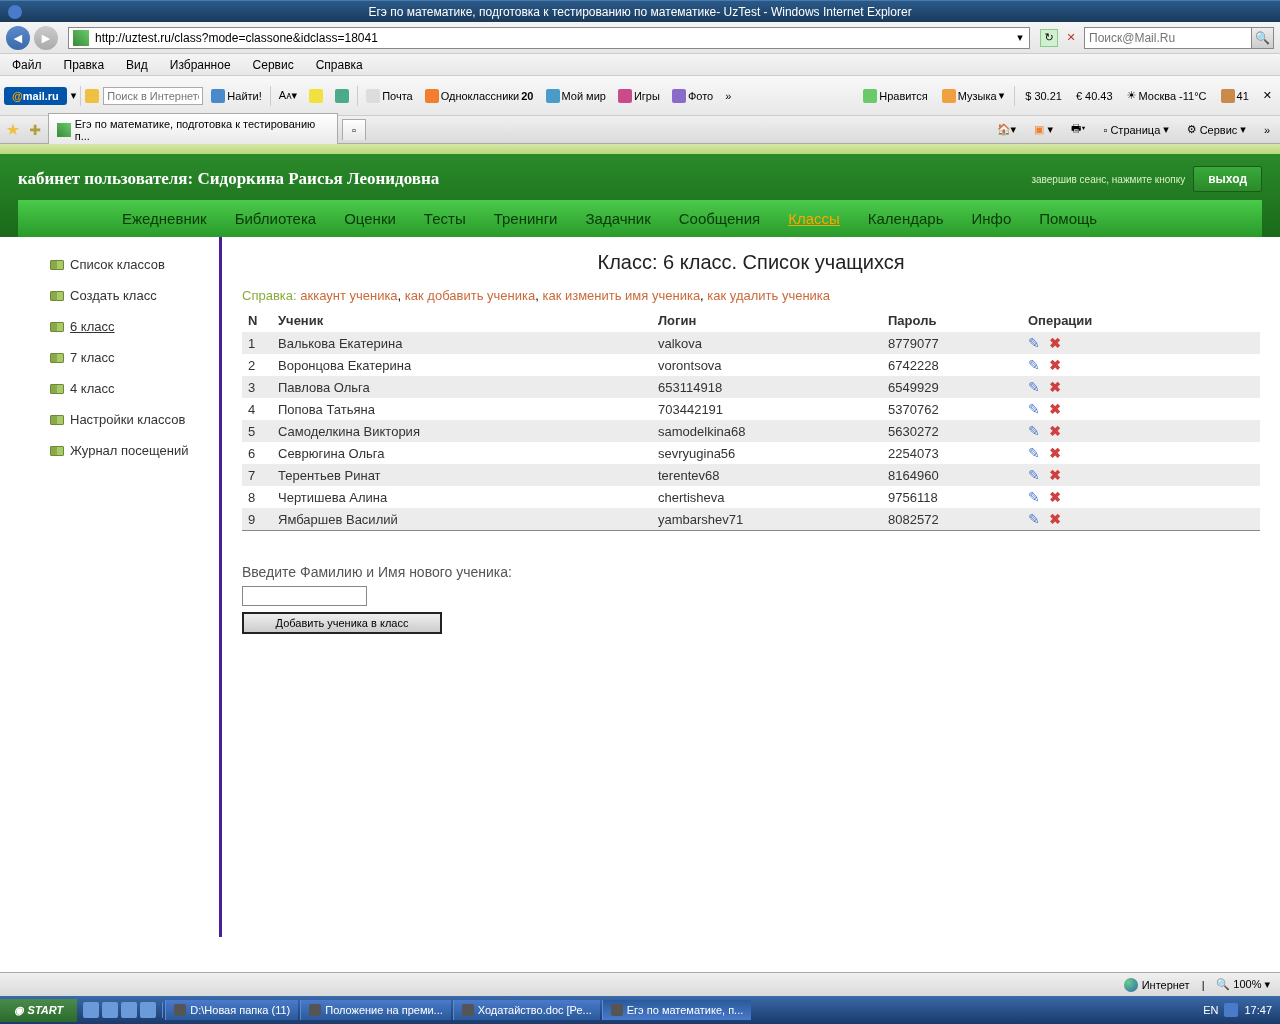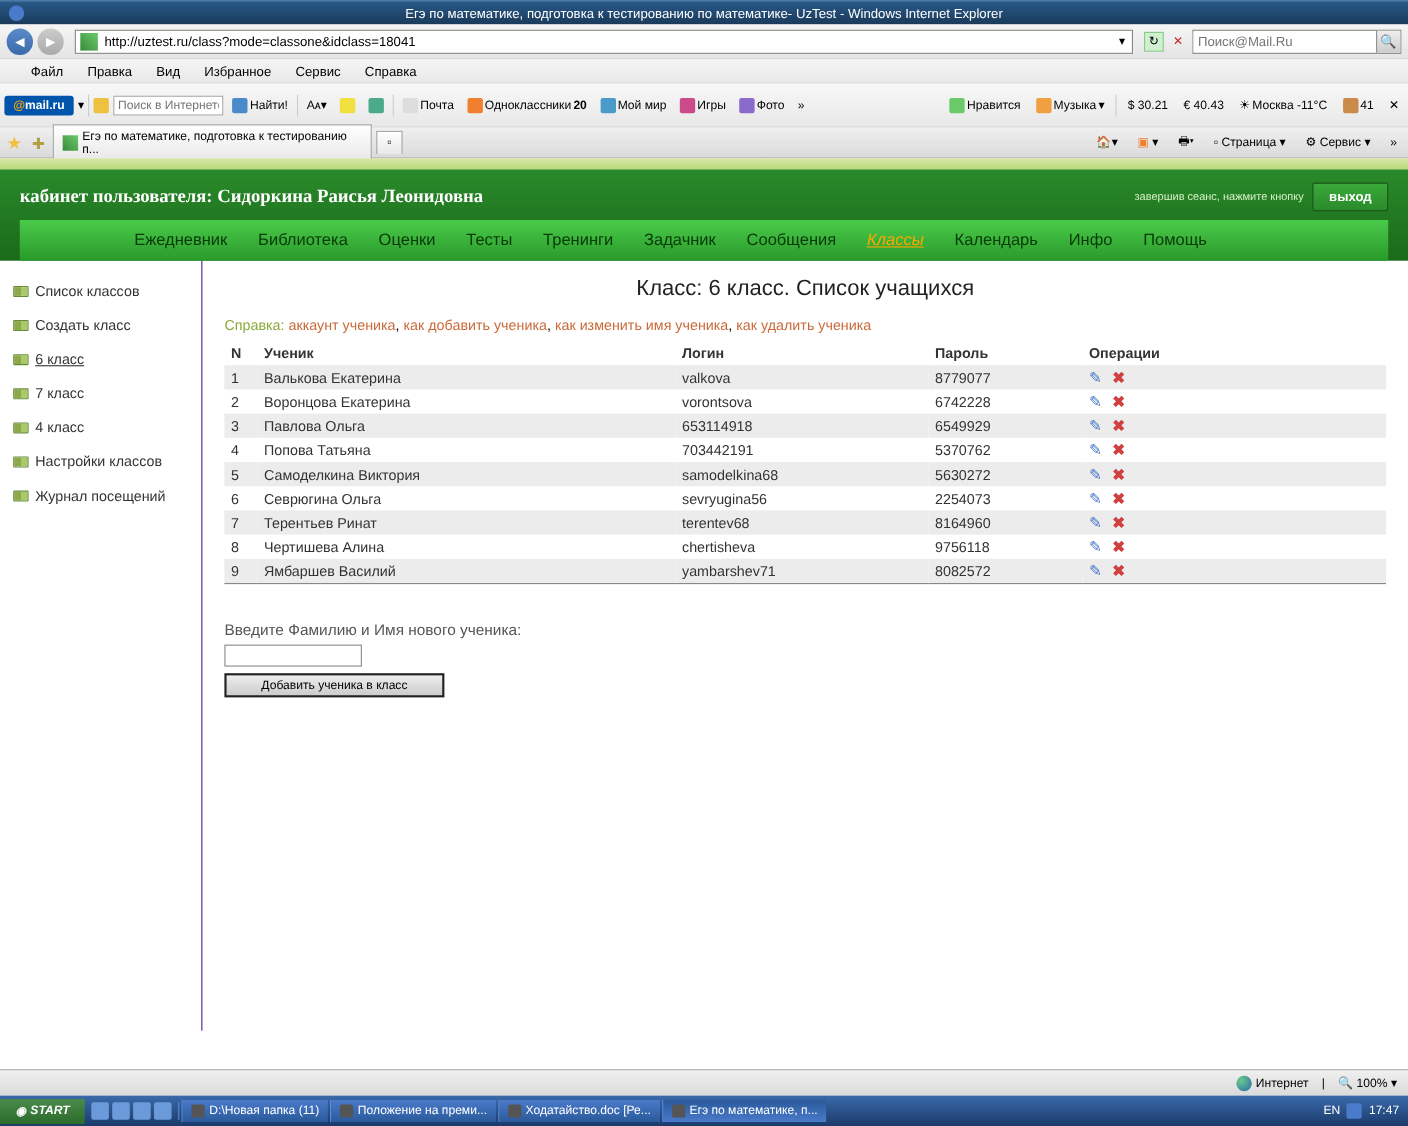--- a/index.html
+++ b/index.html
@@ -15,21 +15,21 @@
 .nav-btn.disabled { background: linear-gradient(to bottom, #ccc, #aaa); }
 .url-wrap { flex: 1; display: flex; align-items: center; background: #fff; border: 1px solid #888; height: 22px; margin: 0 6px; }
 .url-icon { width: 16px; height: 16px; background: linear-gradient(45deg, #3a8a3a, #6aca6a); margin: 0 4px; }
 .url-input { flex: 1; border: none; outline: none; font-size: 12px; padding: 2px; }
 .url-ctrl { width: 18px; height: 18px; display: flex; align-items: center; justify-content: center; cursor: pointer; font-size: 11px; }
 .search-wrap { width: 190px; display: flex; align-items: center; background: #fff; border: 1px solid #888; height: 22px; }
 .search-input { flex: 1; border: none; outline: none; font-size: 12px; padding: 2px 4px; color: #888; }
 .search-btn { width: 22px; height: 20px; background: linear-gradient(to bottom, #eee, #ccc); border-left: 1px solid #888; display: flex; align-items: center; justify-content: center; cursor: pointer; }
 
 
-.menubar { height: 22px; background: linear-gradient(to bottom, #f5f5f5, #e8e8e8); border-bottom: 1px solid #ccc; display: flex; align-items: center; padding: 0 18px; gap: 2px; }
+.menubar { height: 22px; background: linear-gradient(to bottom, #f5f5f5, #e8e8e8); border-bottom: 1px solid #ccc; display: flex; align-items: center; padding: 0 2px; gap: 2px; }
 .menu-item { padding: 3px 10px; cursor: pointer; font-size: 12px; }
 
 
 .mailbar { height: 40px; background: linear-gradient(to bottom, #f8f8f8, #e8e8e8); border-bottom: 1px solid #ccc; display: flex; align-items: center; padding: 0 4px; gap: 4px; font-size: 11px; }
 .mailru-logo { background: #0055aa; color: #fff; padding: 3px 8px; border-radius: 3px; font-weight: bold; font-size: 11px; }
 .mailru-logo .at { color: #ffa500; }
 .mailbar-search { width: 100px; height: 18px; border: 1px solid #aaa; padding: 1px 3px; font-size: 11px; }
 .mailbar-btn { padding: 2px 4px; cursor: pointer; display: flex; align-items: center; gap: 2px; }
 .mailbar-sep { width: 1px; height: 20px; background: #ccc; }
 .mini-icon { width: 14px; height: 14px; display: inline-block; border-radius: 2px; }
@@ -48,25 +48,25 @@
 .page { position: relative; }
 .green-band-top { height: 10px; background: linear-gradient(to bottom, #d8e8a8, #b8d878); }
 .green-header { background: linear-gradient(to bottom, #2a8a2a, #1a6a1a); padding: 12px 18px 0 18px; color: #fff; }
 .cabinet-row { display: flex; align-items: center; justify-content: space-between; padding-bottom: 8px; }
 .cabinet-title { font-family: Georgia, serif; font-size: 17px; font-weight: bold; }
 .logout-wrap { display: flex; align-items: center; gap: 8px; }
 .logout-text { font-size: 10px; color: #d8f0c8; }
 .logout-btn { background: linear-gradient(to bottom, #3aaa3a, #2a8a2a); border: 1px solid #1a5a1a; color: #fff; padding: 5px 14px; font-size: 12px; font-weight: bold; cursor: pointer; border-radius: 2px; }
 .green-nav { background: linear-gradient(to bottom, #4aca4a, #2a9a2a); display: flex; padding: 0 90px; }
 .green-nav a { color: #083a08; text-decoration: none; padding: 10px 14px; font-size: 15px; cursor: pointer; }
-.green-nav a.active { color: #ffa500; text-decoration: underline; font-style: italic; }
+.green-nav a.active { color: #ffa500; text-decoration: underline; }
 
 
 .content { display: flex; height: 700px; }
-.sidebar { width: 184px; border-right: 1px solid #4c1d95; padding: 12px 8px; }
+.sidebar { width: 184px; border-right: 3px solid #4c1d95; padding: 12px 8px; margin-left: 38px; }
 .sidebar-item { display: flex; align-items: center; gap: 6px; padding: 8px 4px; cursor: pointer; font-size: 13px; color: #333; }
 .sidebar-item.active { text-decoration: underline; }
 .book-icon { width: 14px; height: 10px; background: linear-gradient(to right, #8aaa4a 50%, #aaca6a 50%); border: 1px solid #6a8a3a; border-radius: 1px; }
 .main { flex: 1; padding: 14px 20px; }
 .page-heading { text-align: center; font-size: 20px; color: #222; margin-bottom: 14px; }
 .help-line { font-size: 13px; margin-bottom: 6px; }
 .help-line .label { color: #8aaa3a; }
 .help-line a { color: #ca6a3a; text-decoration: none; }
 
 

